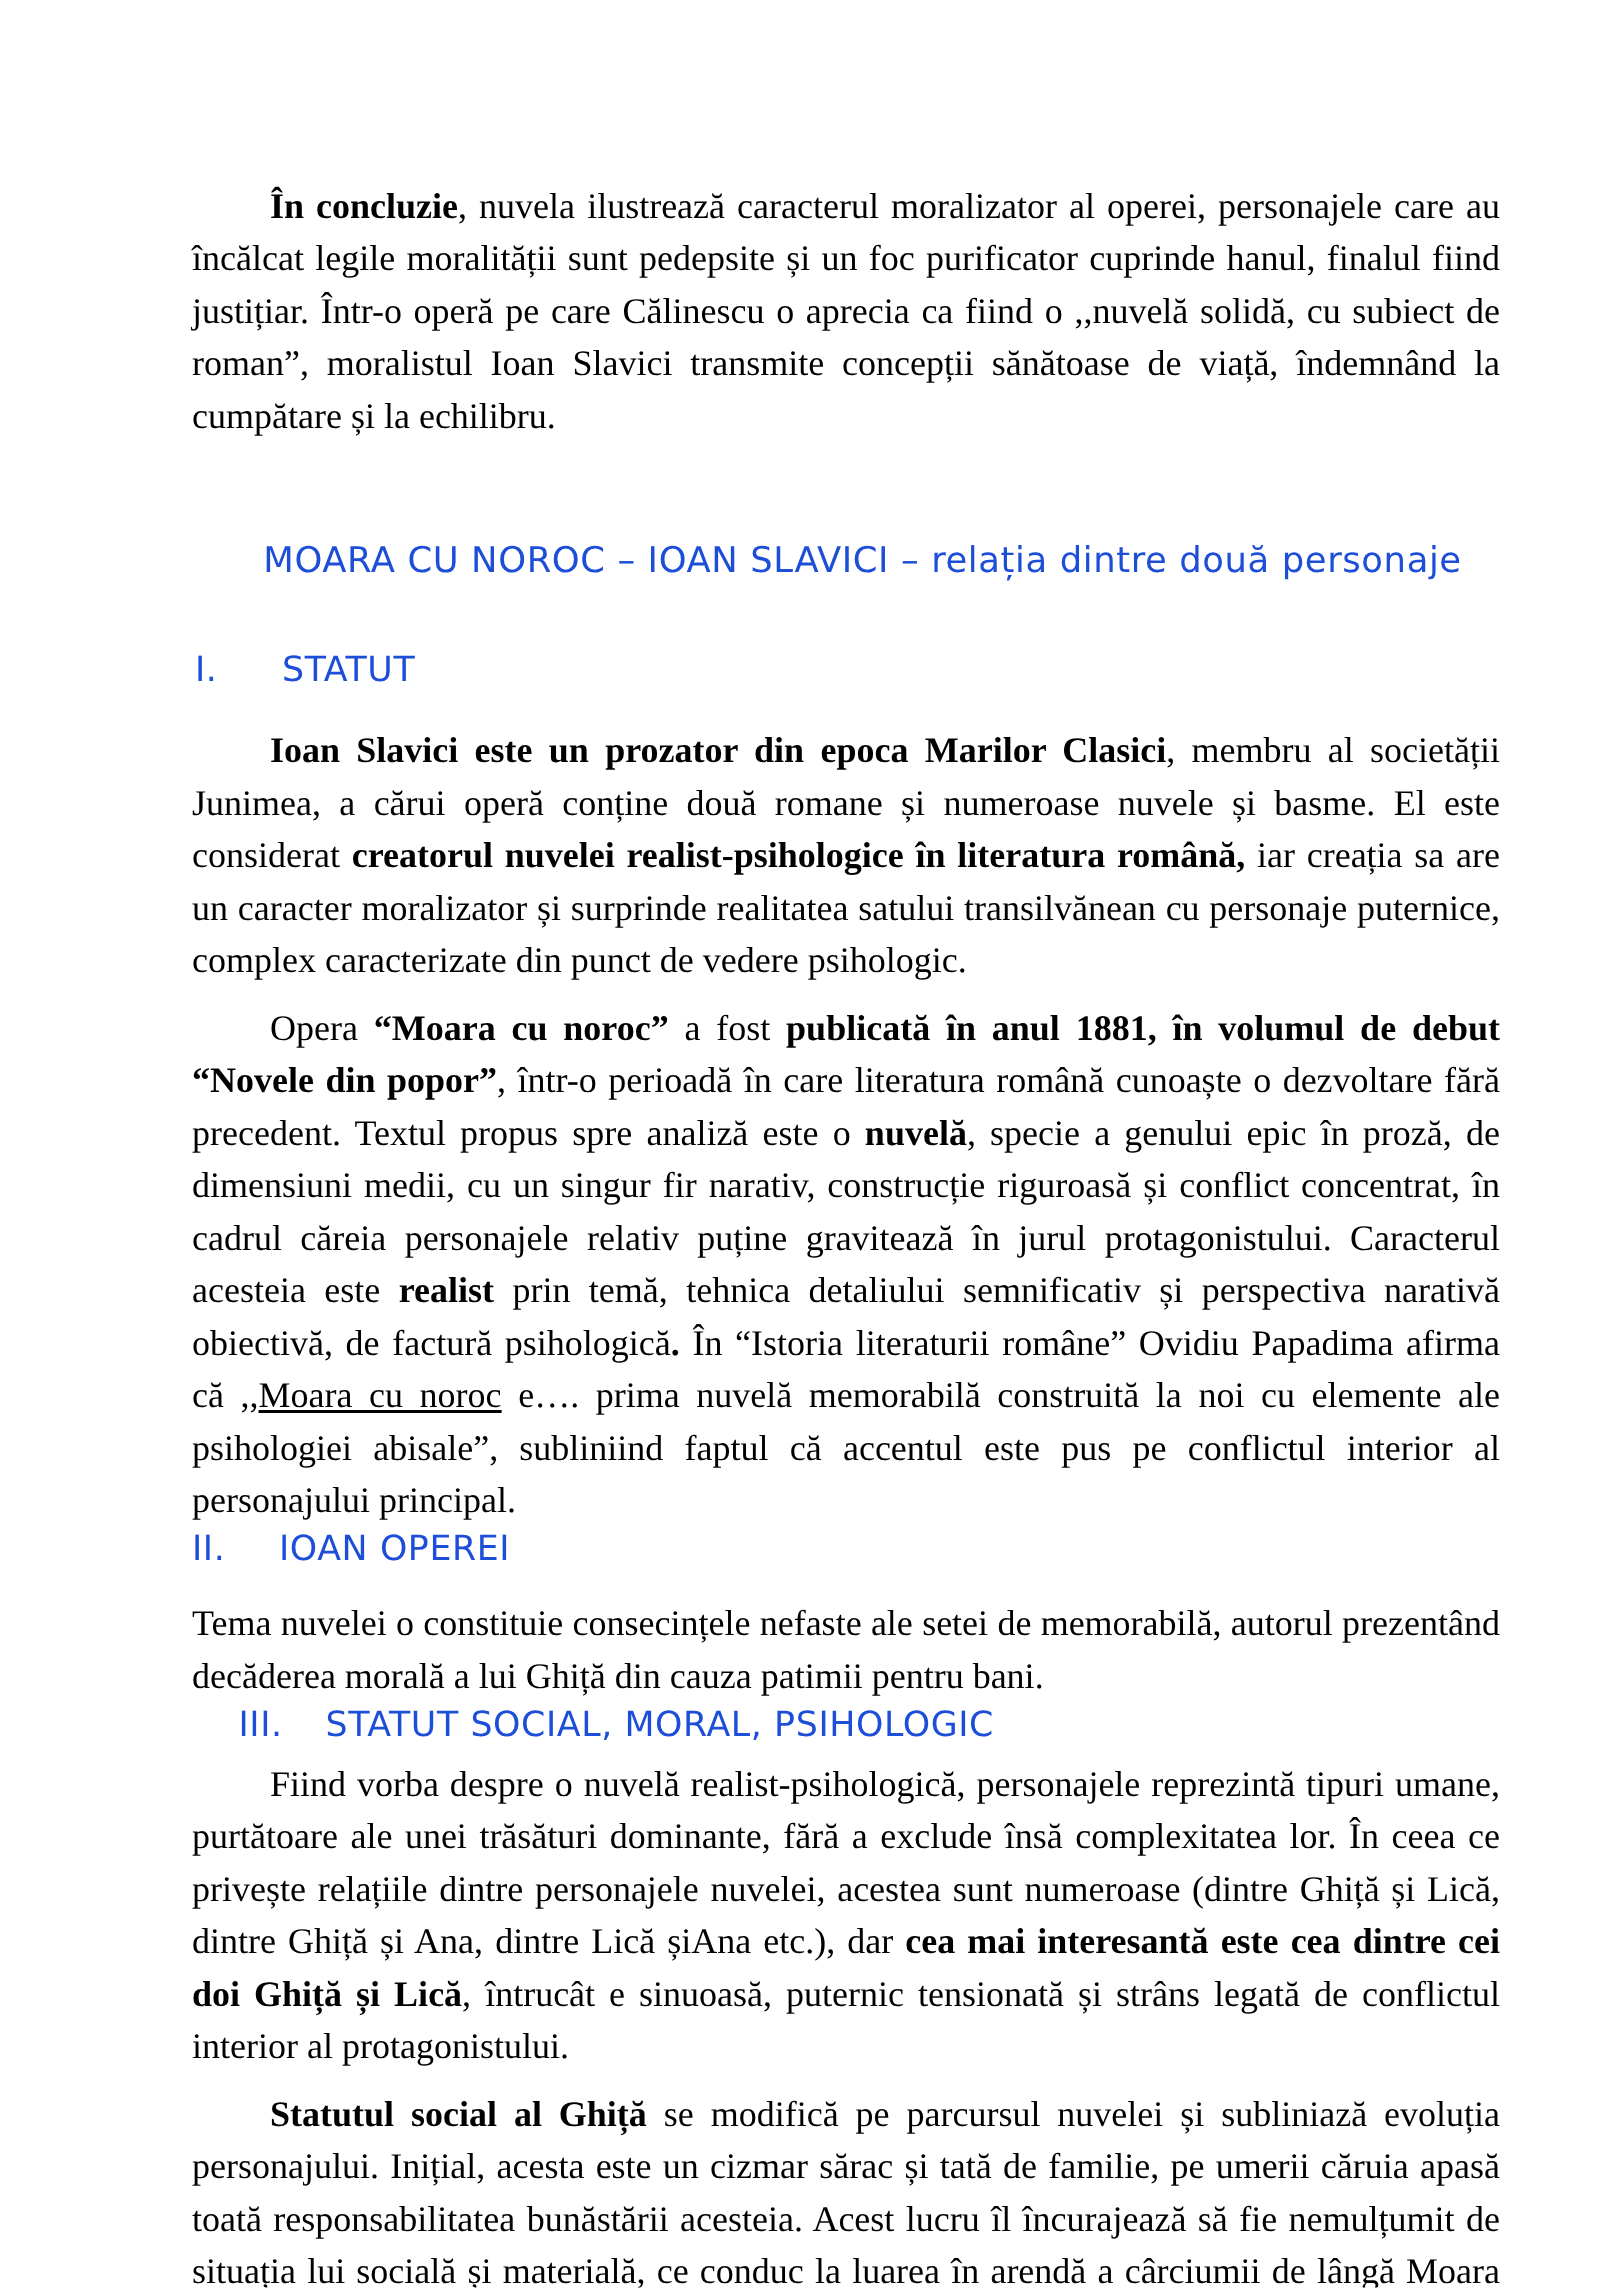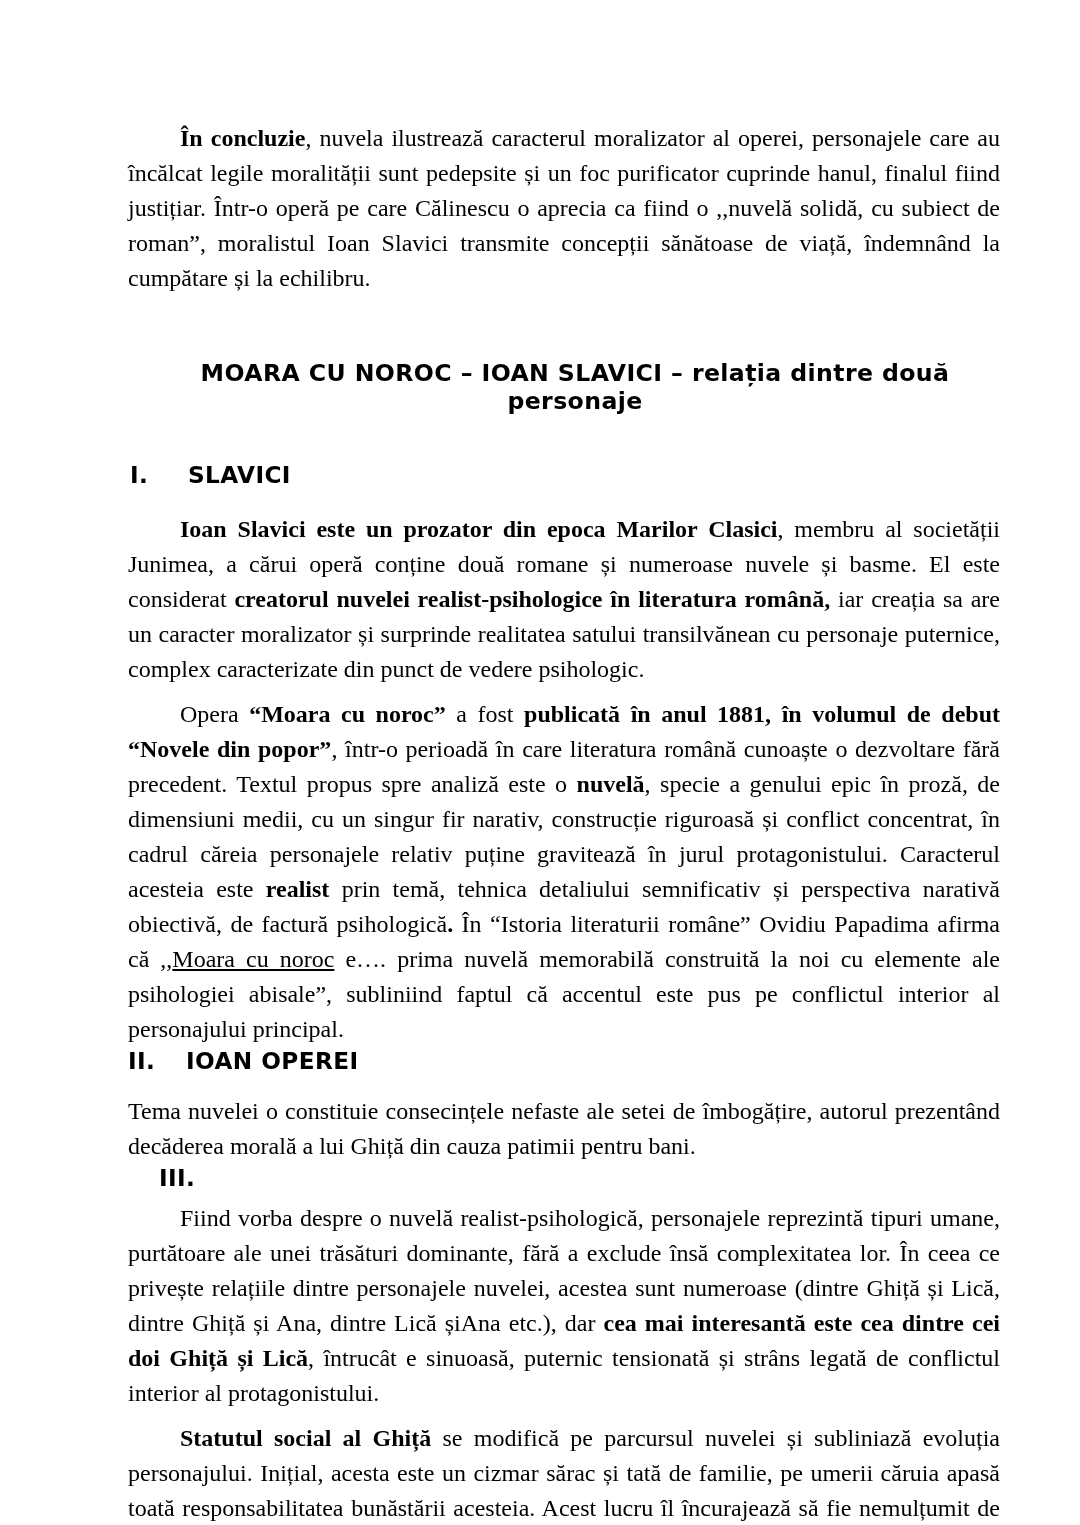--- a/index.html
+++ b/index.html
@@ -51,23 +51,23 @@
   .gap-after-intro { height: 63px; }
   .gap-after-title { height: 46px; }
   .gap-after-ctx   { height: 24px; }
   .gap-para        { height: 10px; }
   .gap-sec2        { height: 20px; }
   .gap-sec3        { height: 10px; }
 
   
   .comic {
     font-family: "DejaVu Sans", sans-serif;
-    font-weight: bold;
+    font-weight: normal;
     letter-spacing: 0.4px;
-    color: #000000;
+    color: #1d4ed8;
   }
   .doc-title {
     font-size: 23.6px;
     text-align: center;
     margin: 0;
     padding-left: 22px;
   }
   .section-head {
     font-size: 23.2px;
     margin: 0;
@@ -98,42 +98,43 @@
     <p class="para indent"><b>În concluzie</b><span>, nuvela ilustrează caracterul moralizator al operei, personajele care au încălcat legile moralității sunt pedepsite și un foc purificator cuprinde hanul, finalul fiind justițiar. Într-o operă pe care Călinescu o aprecia ca fiind o ,,nuvelă solidă, cu subiect de roman”, moralistul Ioan Slavici transmite concepții sănătoase de viață, îndemnând la cumpătare și la echilibru.</span></p>
 
     <div class="gap-after-intro"></div>
 
     <p class="comic doc-title">MOARA CU NOROC – IOAN SLAVICI – relația dintre două personaje</p>
 
     <div class="gap-after-title"></div>
 
     <p class="comic section-head lvl1">
         <span class="numeral">I.</span>
-        <span class="sec-label">SLAVICI</span>
+        <span class="sec-label">STATUT</span>
       </p>
 
     <div class="gap-after-ctx"></div>
 
     <p class="para indent"><b>Ioan Slavici este un prozator din epoca Marilor Clasici</b><span>, membru al societății Junimea, a cărui operă conține două romane și numeroase nuvele și basme. El este considerat </span><b>creatorul nuvelei realist-psihologice în literatura română,</b><span> iar creația sa are un caracter moralizator și surprinde realitatea satului transilvănean cu personaje puternice, complex caracterizate din punct de vedere psihologic.</span></p>
 
     <div class="gap-para"></div>
 
     <p class="para indent"><span>Opera </span><b>“Moara cu noroc”</b><span> a fost </span><b>publicată în anul 1881, în volumul de debut “Novele din popor”</b><span>, într-o perioadă în care literatura română cunoaște o dezvoltare fără precedent. Textul propus spre analiză este o </span><b>nuvelă</b><span>, specie a genului epic în proză, de dimensiuni medii, cu un singur fir narativ, construcție riguroasă și conflict concentrat, în cadrul căreia personajele relativ puține gravitează în jurul protagonistului. Caracterul acesteia este </span><b>realist</b><span> prin temă, tehnica detaliului semnificativ și perspectiva narativă obiectivă, de factură psihologică</span><b>.</b><span> În “Istoria literaturii române” Ovidiu Papadima afirma că ,,</span><u>Moara cu noroc</u><span> e…. prima nuvelă memorabilă construită la noi cu elemente ale psihologiei abisale”, subliniind faptul că accentul este pus pe conflictul interior al personajului principal.</span></p>
 
     <p class="comic section-head lvl2">
         <span class="numeral">II.</span>
         <span class="sec-label">IOAN OPEREI</span>
       </p>
 
     <div class="gap-sec2"></div>
 
-    <p class="para flush"><span>Tema nuvelei o constituie consecințele nefaste ale setei de îmbogățire, autorul prezentând decăderea morală a lui Ghiță din cauza patimii pentru bani.</span></p>
+    <p class="para flush"><span>Tema nuvelei o constituie consecințele nefaste ale setei de memorabilă, autorul prezentând decăderea morală a lui Ghiță din cauza patimii pentru bani.</span></p>
 
     <p class="comic section-head lvl3">
         <span class="numeral">III.</span>
+        <span class="sec-label">STATUT SOCIAL, MORAL, PSIHOLOGIC</span>
       </p>
 
     <div class="gap-sec3"></div>
 
     <p class="para indent"><span>Fiind vorba despre o nuvelă realist-psihologică, personajele reprezintă tipuri umane, purtătoare ale unei trăsături dominante, fără a exclude însă complexitatea lor. În ceea ce privește relațiile dintre personajele nuvelei, acestea sunt numeroase (dintre Ghiță și Lică, dintre Ghiță și Ana, dintre Lică șiAna etc.), dar </span><b>cea mai interesantă este cea dintre cei doi Ghiță și Lică</b><span>, întrucât e sinuoasă, puternic tensionată și strâns legată de conflictul interior al protagonistului.</span></p>
 
     <div class="gap-para"></div>
 
     <p class="para indent"><b>Statutul social al Ghiță</b><span> se modifică pe parcursul nuvelei și subliniază evoluția personajului. Inițial, acesta este un cizmar sărac și tată de familie, pe umerii căruia apasă toată responsabilitatea bunăstării acesteia. Acest lucru îl încurajează să fie nemulțumit de situația lui socială și materială, ce conduc la luarea în arendă a cârciumii de lângă Moara cu noroc, în speranța că, astfel, va asigura familiei un trai mai bun. Schimbarea statului de cizmar la cel de cârciumar atrage după sine, pe de-o parte, o îmbunătățire materială considerabilă, dar care, pe de altă parte, va avea un mare impact la</span></p>
 

